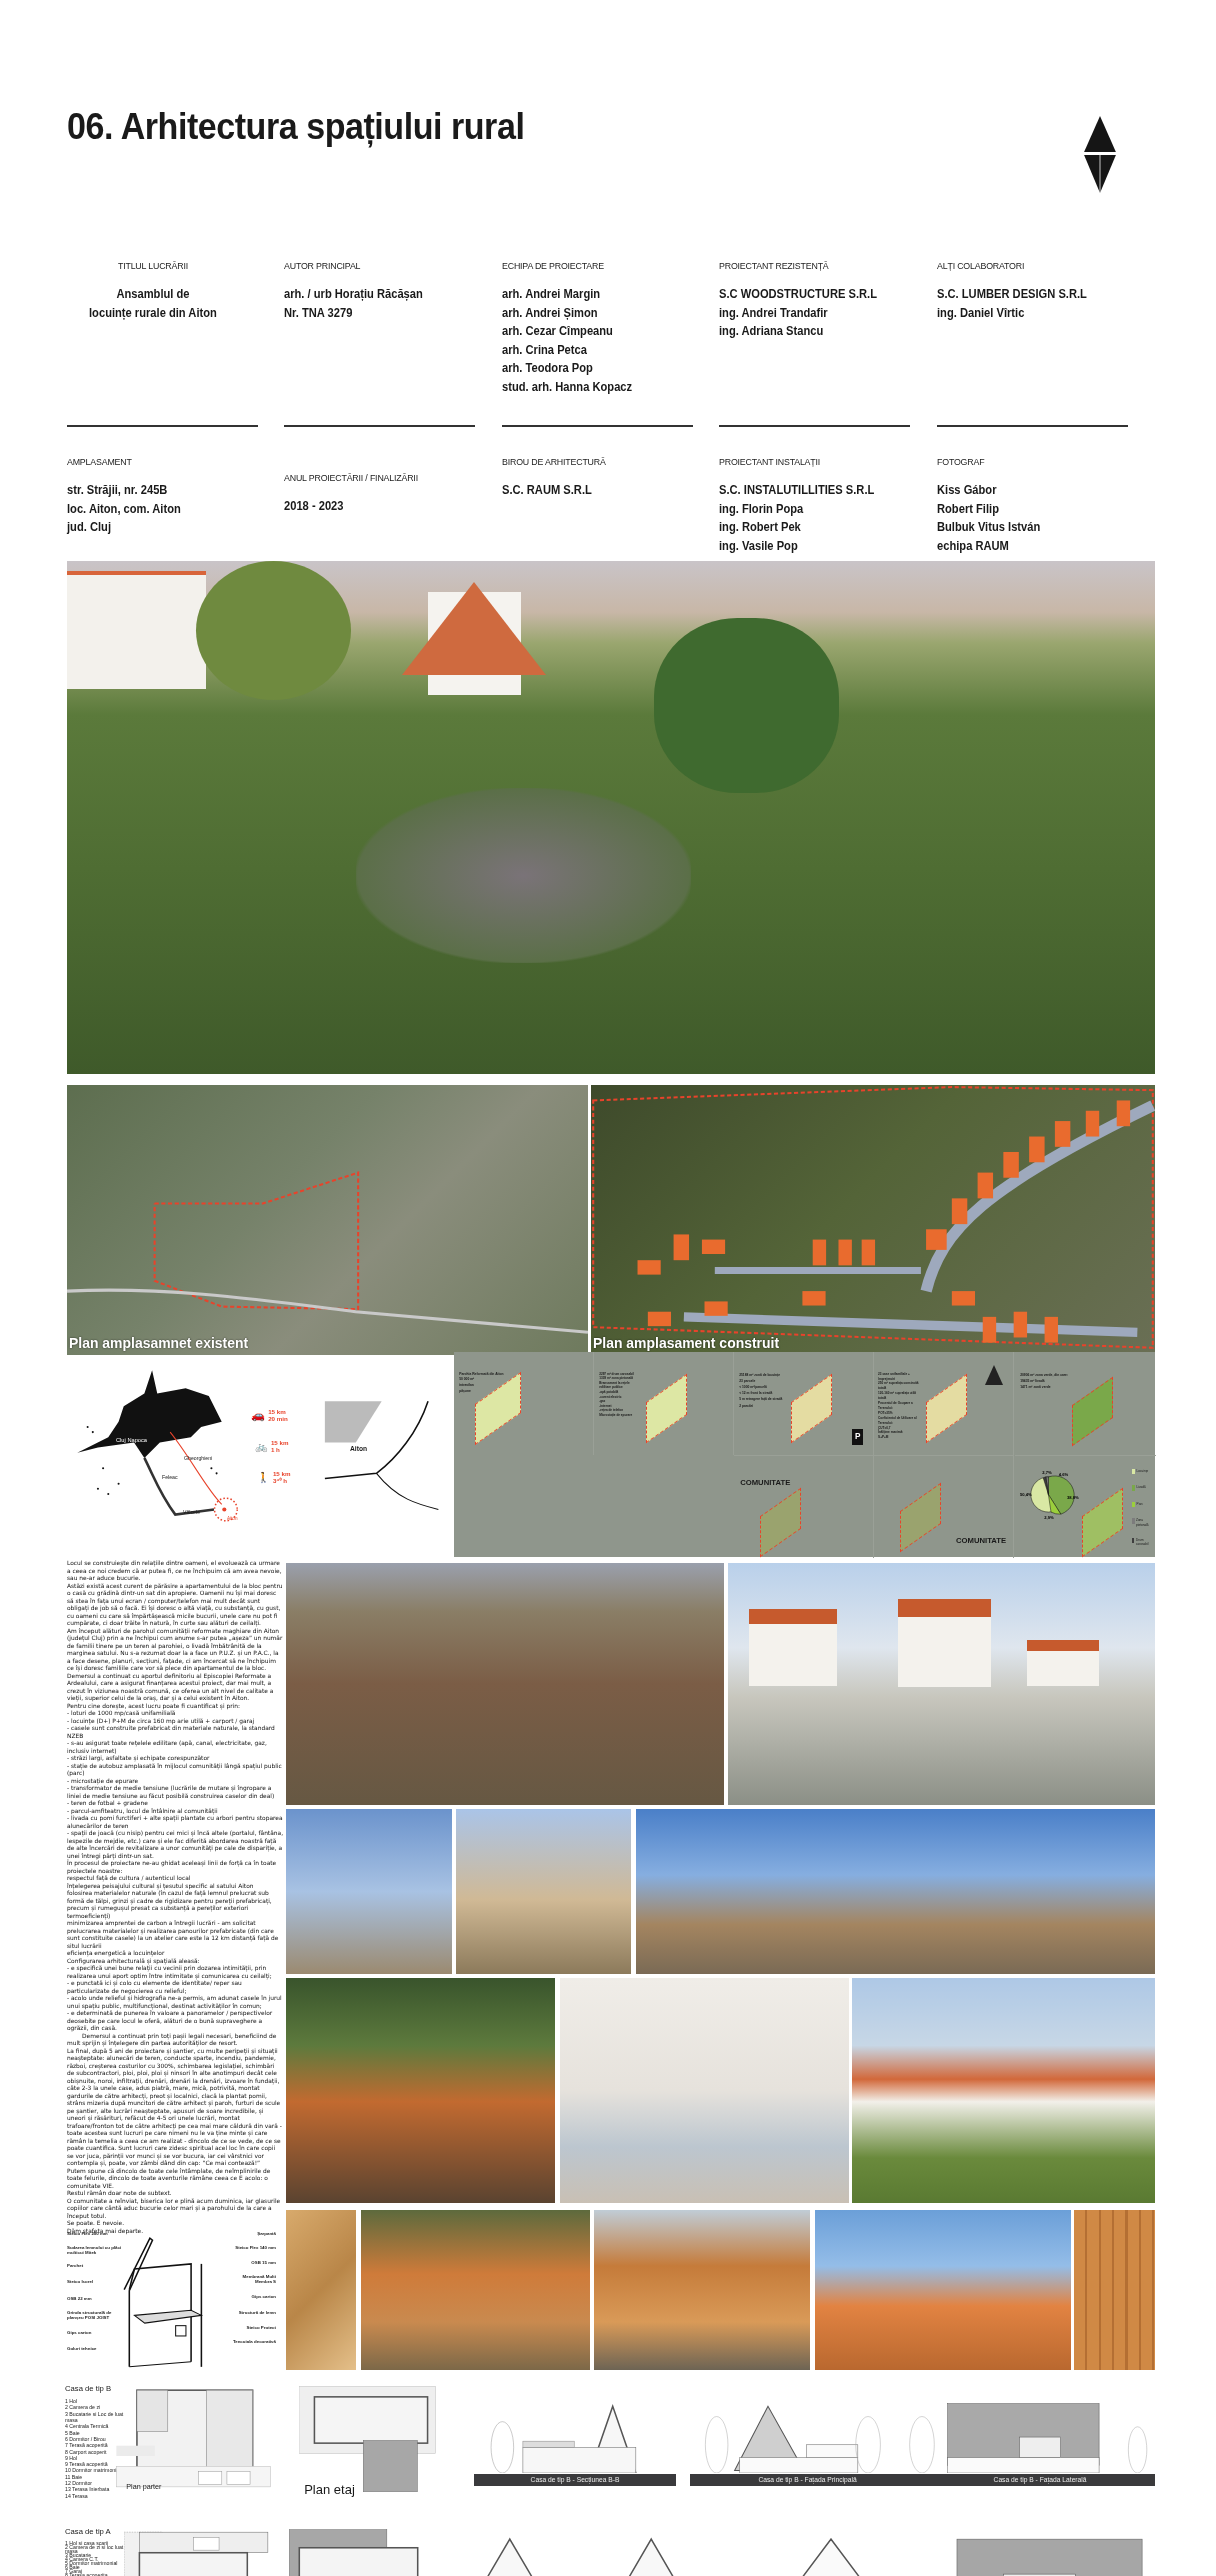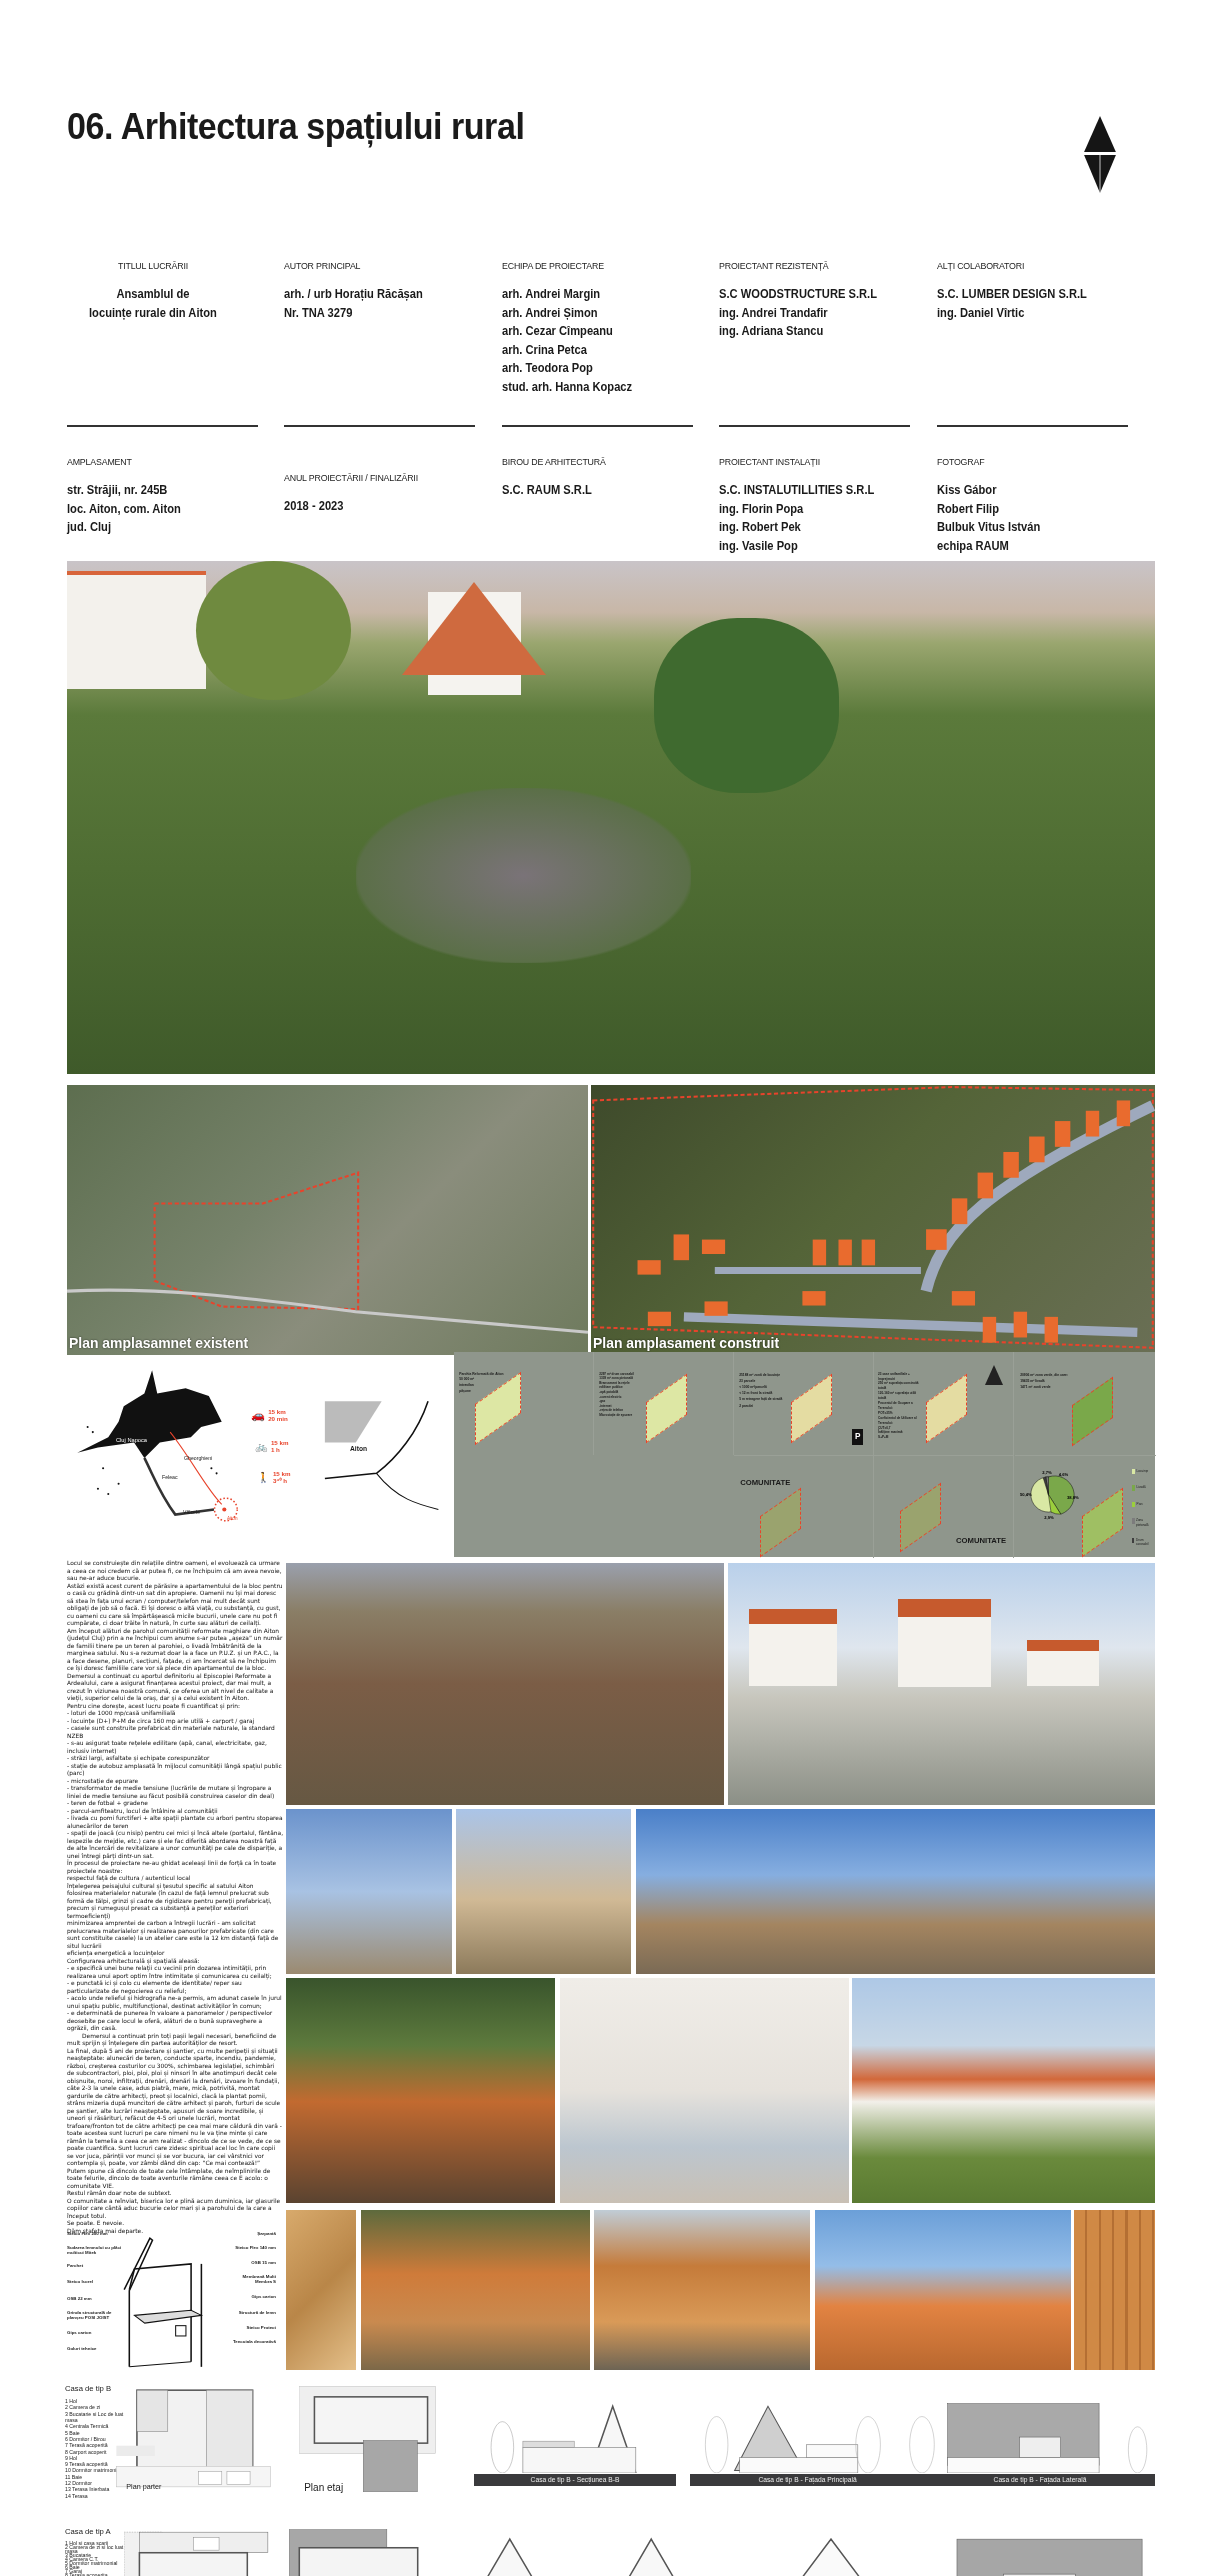--- a/index.html
+++ b/index.html
@@ -460,21 +460,21 @@
     <rect x="215" y="170" width="45" height="25" fill="#fff" stroke="#999"></rect>
   </svg>
   <div class="abs" style="left:10.3px; top:98px; font-size:7.2px;">Plan parter</div>
 </div>
 <div class="abs" style="left:299px; top:2384px; width:144px; height:108px;">
   <svg width="144" height="108" viewBox="0 0 280 210">
     <rect x="0" y="5" width="265" height="130" fill="#efefef" stroke="#bbb"></rect>
     <rect x="30" y="25" width="220" height="90" fill="#f5f5f5" stroke="#555" stroke-width="3"></rect>
     <rect x="125" y="110" width="105" height="100" fill="#a7a7a7" stroke="#666"></rect>
   </svg>
-  <div class="abs" style="left:5.2px; top:98px; font-size:10px;">Plan etaj</div>
+  <div class="abs" style="left:5.2px; top:98px; font-size:13px;">Plan etaj</div>
 </div>
 <div class="draw-box" style="left:474px; top:2396px; width:202px; height:90px;">
   <svg width="202" height="77" viewBox="0 0 393 150">
     <polygon points="270,20 225,150 315,150" fill="#f7f7f7" stroke="#555" stroke-width="3"></polygon>
     <rect x="95" y="100" width="220" height="50" fill="#f7f7f7" stroke="#666"></rect>
     <rect x="95" y="88" width="100" height="12" fill="#ddd" stroke="#888"></rect>
     <ellipse cx="55" cy="100" rx="22" ry="50" fill="none" stroke="#999"></ellipse>
   </svg>
   <div class="draw-label">Casa de tip B - Secțiunea B-B</div>
 </div>

